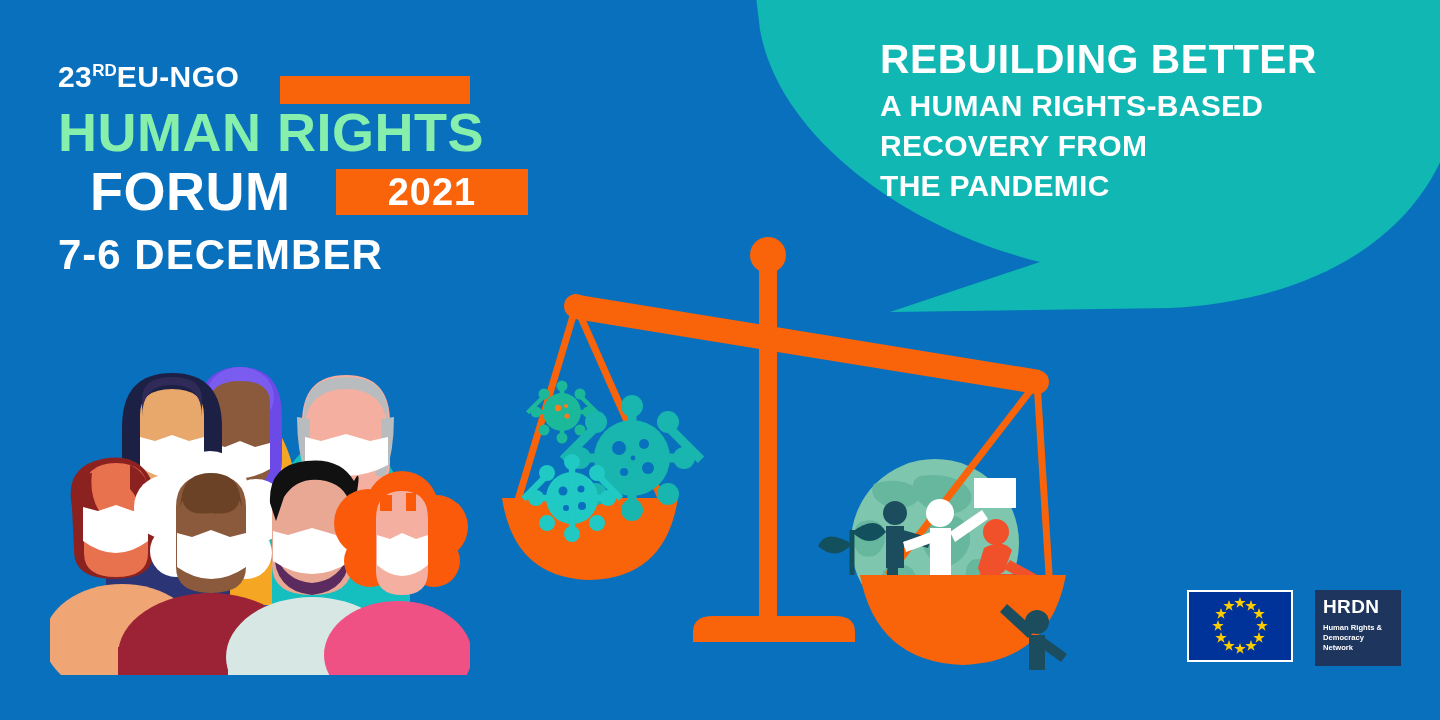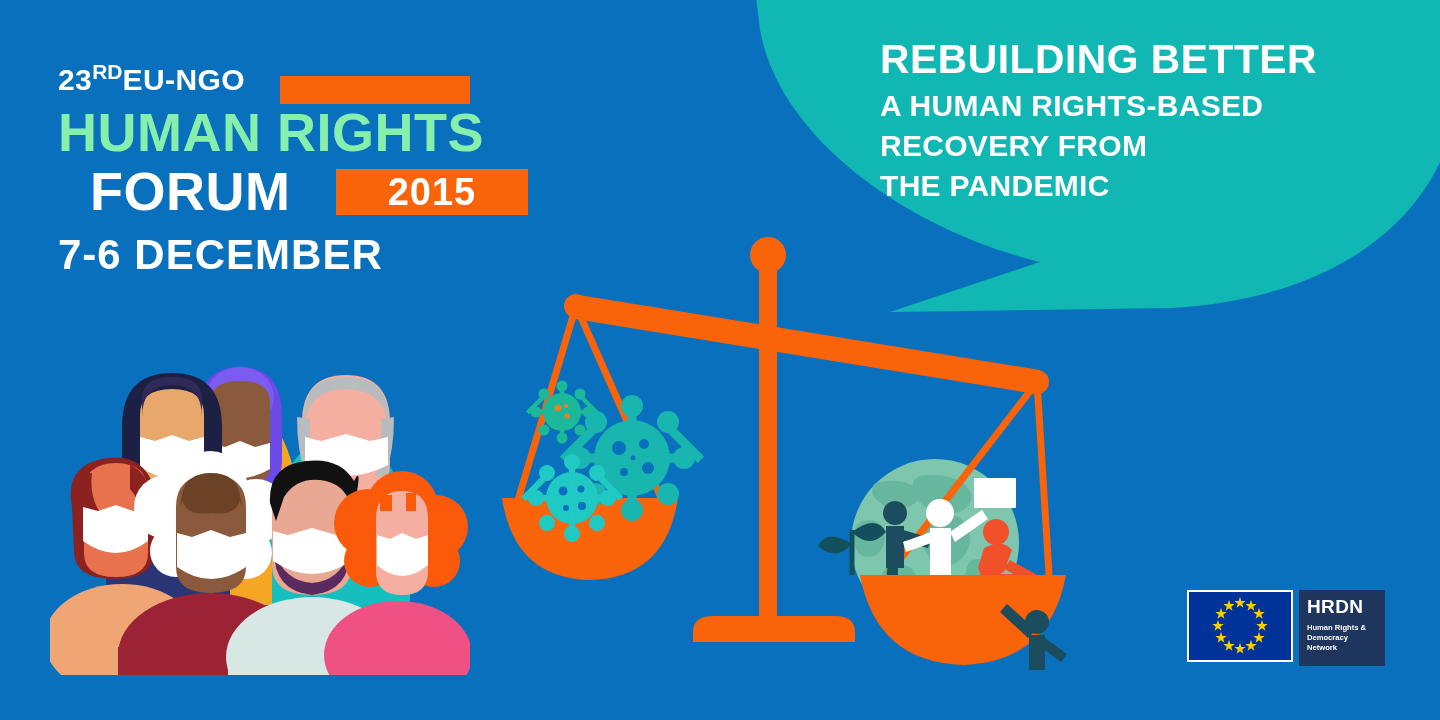--- a/index.html
+++ b/index.html
@@ -37,21 +37,21 @@
   .bt-line.first-sub { margin-top:6px; }
 
   
   .headline { position:absolute; top:60px; left:58px; width:560px; z-index:6; }
   .hl-row1 { position:relative; height:38px; }
   .hl-eu {
     position:absolute; left:0; top:0;
     font-size:30px; font-weight:bold; color:#fff;
     letter-spacing:0.4px; white-space:nowrap;
   }
-  .hl-eu sup { font-size:21px; vertical-align:super; letter-spacing:0px;}
+  .hl-eu sup { font-size:17px; vertical-align:super; letter-spacing:0px;}
   .hl-bar1 {
     position:absolute; left:222px; top:16px;
     width:190px; height:28px; background:#F96309;
   }
   .hl-main {
     margin-top:6px;
     font-size:54px; font-weight:bold; color:#86efac;
     letter-spacing:0.5px; line-height:1.06; white-space:nowrap;
   }
   .hl-row3 { position:relative; height:60px; margin-top:2px; }
@@ -73,21 +73,21 @@
     font-size:42px; font-weight:bold; color:#fff;
     letter-spacing:1px; white-space:nowrap;
   }
 
   
   .layer { position:absolute; }
   #people-layer  { left:50px;  top:355px; }
   #scales-layer  { left:480px; top:230px; }
 
   
-  .logos { position:absolute; left:1163px; top:590px; display:flex; gap:6px; align-items:flex-start;padding-left:24px; }
+  .logos { position:absolute; left:1163px; top:590px; display:flex; gap:22px; align-items:flex-start;padding-left:24px; }
   .eu-flag { width:106px; height:72px; border:2px solid #ffffff; background:#003399; position:relative; }
   .hrdn {
     width:86px; height:76px; background:#1E355E; padding:7px 7px 0 8px; color:#fff;
   }
   .hrdn-title { font-size:19px; font-weight:bold; letter-spacing:0.4px; line-height:1; }
   .hrdn-sub { margin-top:7px; font-size:7.6px; font-weight:bold; line-height:1.32; }
 </style>
 </head>
 <body>
 
@@ -109,21 +109,21 @@
 
   <div class="headline">
     <div class="hl-row1">
       <div class="hl-eu"><span>23</span><sup>RD</sup><span>EU-NGO</span></div>
       <div class="hl-bar1"></div>
     </div>
     <div class="hl-main">HUMAN RIGHTS</div>
     <div class="hl-row3">
       <div class="hl-forum">FORUM</div>
       <div class="hl-year-box">
-        <span class="hl-year">2015</span>
+        <span class="hl-year">2021</span>
       </div>
     </div>
     <div class="hl-dates">7-6 DECEMBER</div>
   </div>
 
   <div class="layer" id="people-layer">
   <svg width="420" height="320" viewBox="0 0 420 320">
 
     <g>
       <ellipse cx="185" cy="148" rx="62" ry="100" fill="#F5A623"></ellipse>

